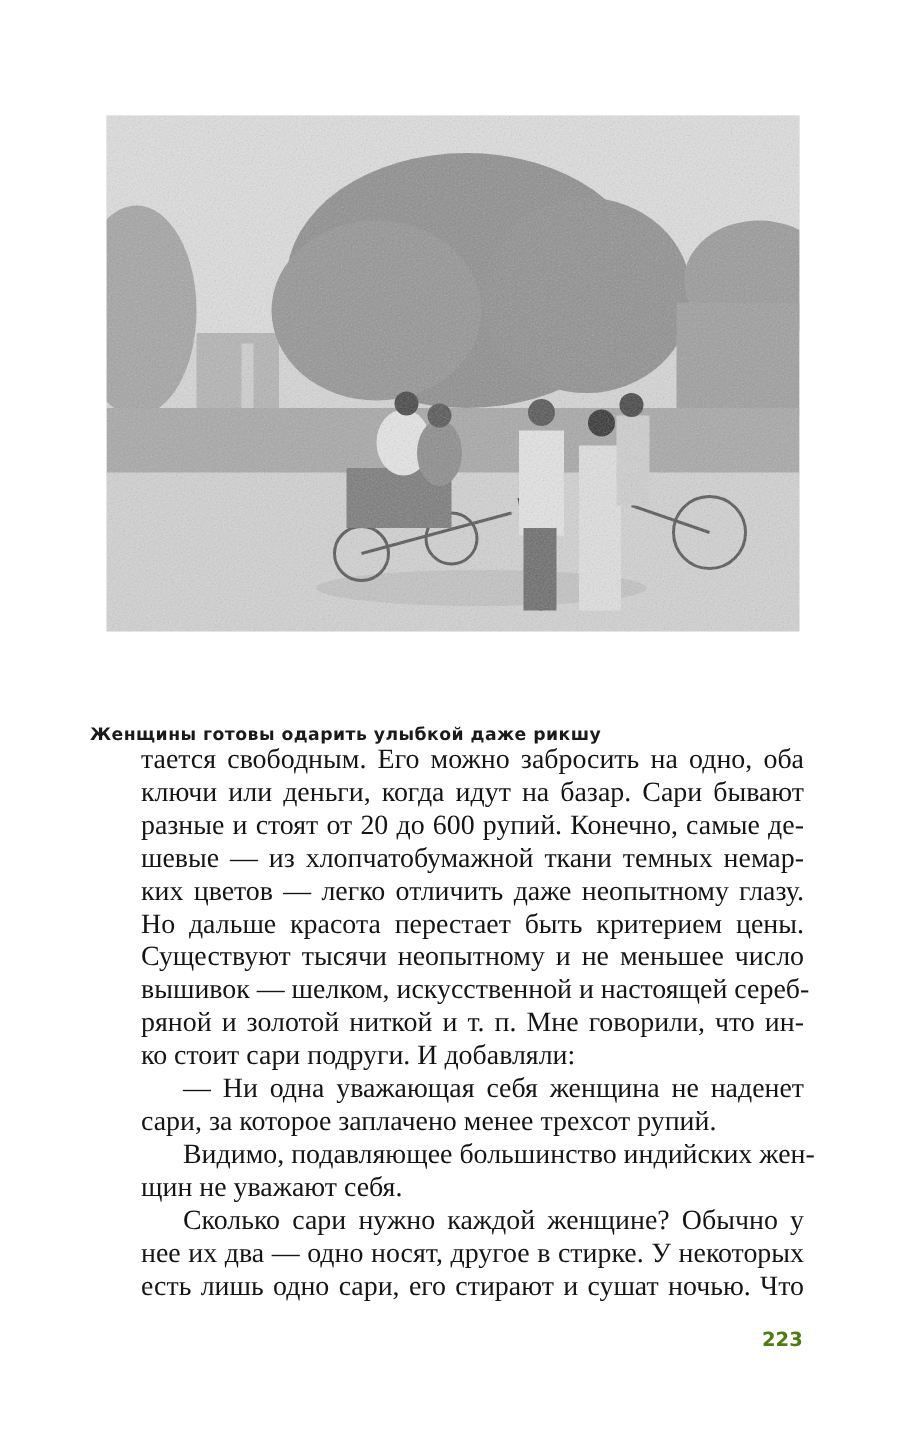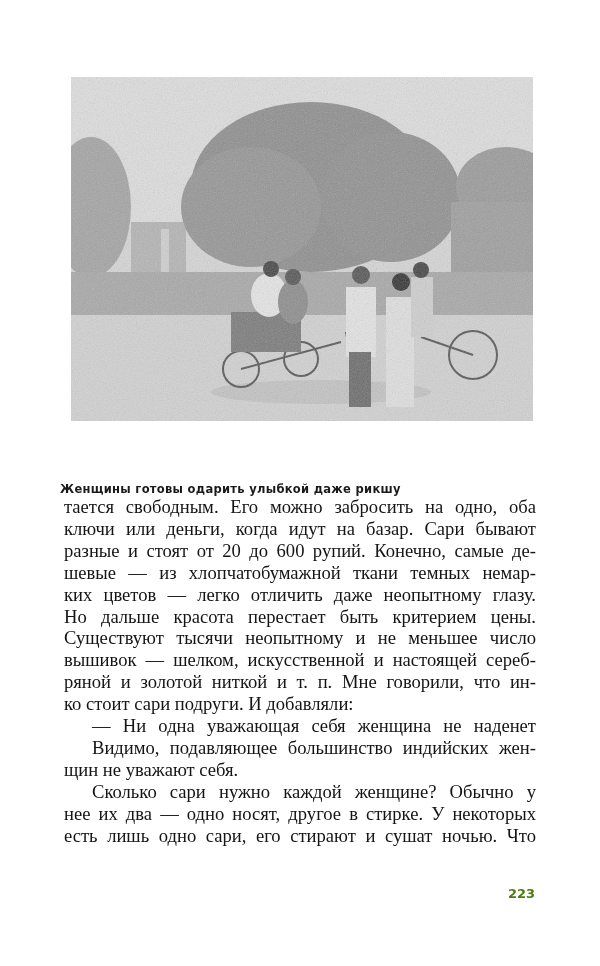--- a/index.html
+++ b/index.html
@@ -13,21 +13,21 @@
     position: absolute; left: 60px; width: 480px; top: 462px;
     text-align: left;
     font-family: "DejaVu Sans", sans-serif; font-weight: bold;
     font-size: 11.5px; letter-spacing: 0.3px; color: #1a1a1a; margin-top: 20px;
   }
   .text {
     position: absolute; left: 64px; top: 496px; width: 472px;
     font-family: "Liberation Serif", serif; font-size: 18.6px;
     line-height: 21.9px; color: #151515;
   }
-  .line { display: block; white-space: nowrap; text-align: justify; text-align-last: justify; }
+  .line { display: block; white-space: nowrap; text-align: justify; text-align-last: justify; margin-left: 30px; }
   .line.last { text-align-last: left; }
   .indent { padding-left: 28px; }
   .page-num {
     position: absolute; left: 508px; top: 886px;
     font-family: "DejaVu Sans", sans-serif; font-weight: bold; font-size: 13px;
     color: #4d7c0f;
   }
 </style>
 </head>
 <body>
@@ -97,20 +97,21 @@
   <span class="line">ключи или деньги, когда идут на базар. Сари бывают</span>
   <span class="line">разные и стоят от 20 до 600 рупий. Конечно, самые де-</span>
   <span class="line">шевые — из хлопчатобумажной ткани темных немар-</span>
   <span class="line">ких цветов — легко отличить даже неопытному глазу.</span>
   <span class="line">Но дальше красота перестает быть критерием цены.</span>
   <span class="line">Существуют тысячи неопытному и не меньшее число</span>
   <span class="line">вышивок — шелком, искусственной и настоящей сереб-</span>
   <span class="line">ряной и золотой ниткой и т. п. Мне говорили, что ин-</span>
   <span class="line last">ко стоит сари подруги. И добавляли:</span>
   <span class="line indent">— Ни одна уважающая себя женщина не наденет</span>
+  <span class="line last">сари, за которое заплачено менее трехсот рупий.</span>
   <span class="line indent">Видимо, подавляющее большинство индийских жен-</span>
   <span class="line last">щин не уважают себя.</span>
   <span class="line indent">Сколько сари нужно каждой женщине? Обычно у</span>
   <span class="line">нее их два — одно носят, другое в стирке. У некоторых</span>
   <span class="line">есть лишь одно сари, его стирают и сушат ночью. Что</span>
 </div>
 
 <div class="page-num">223</div>
 
 </body></html>

